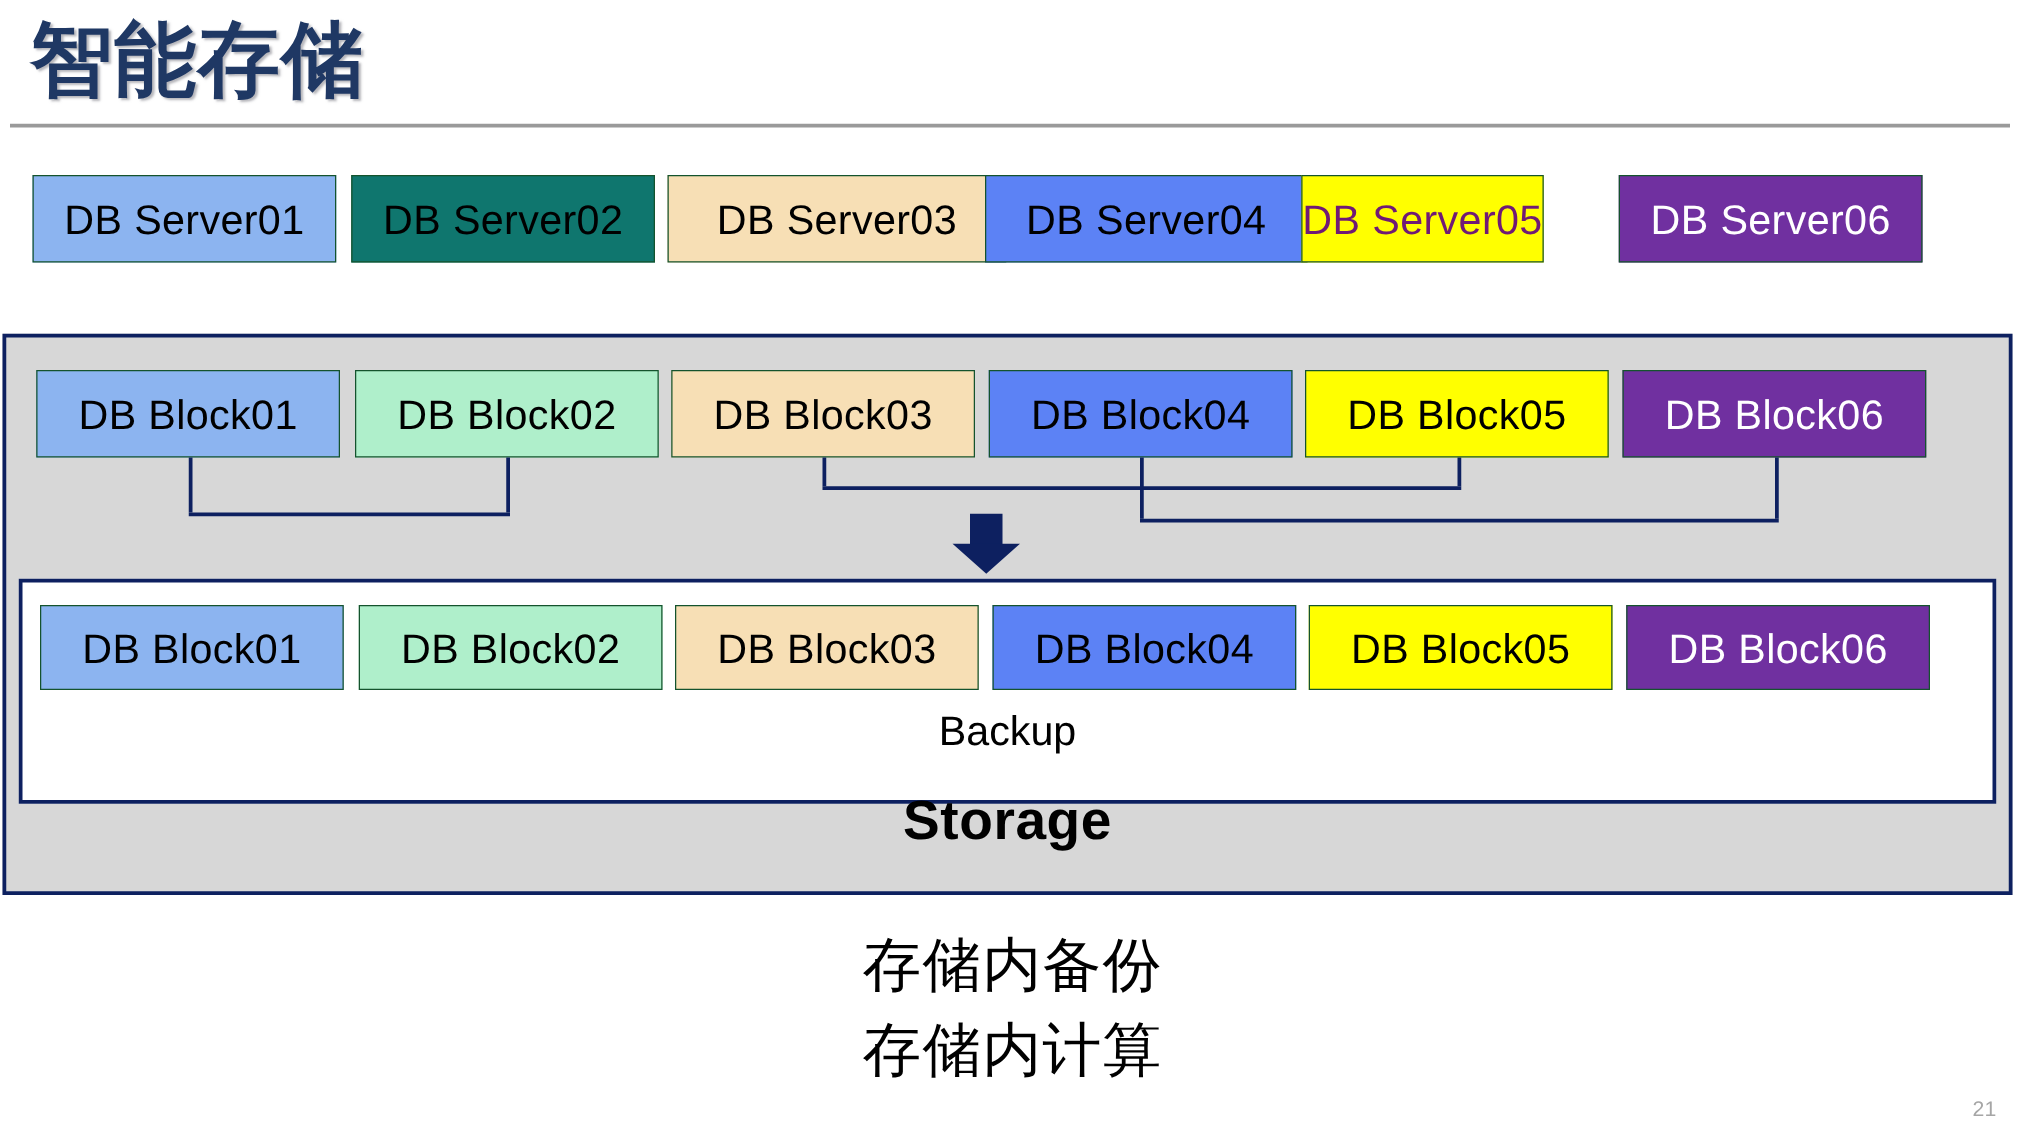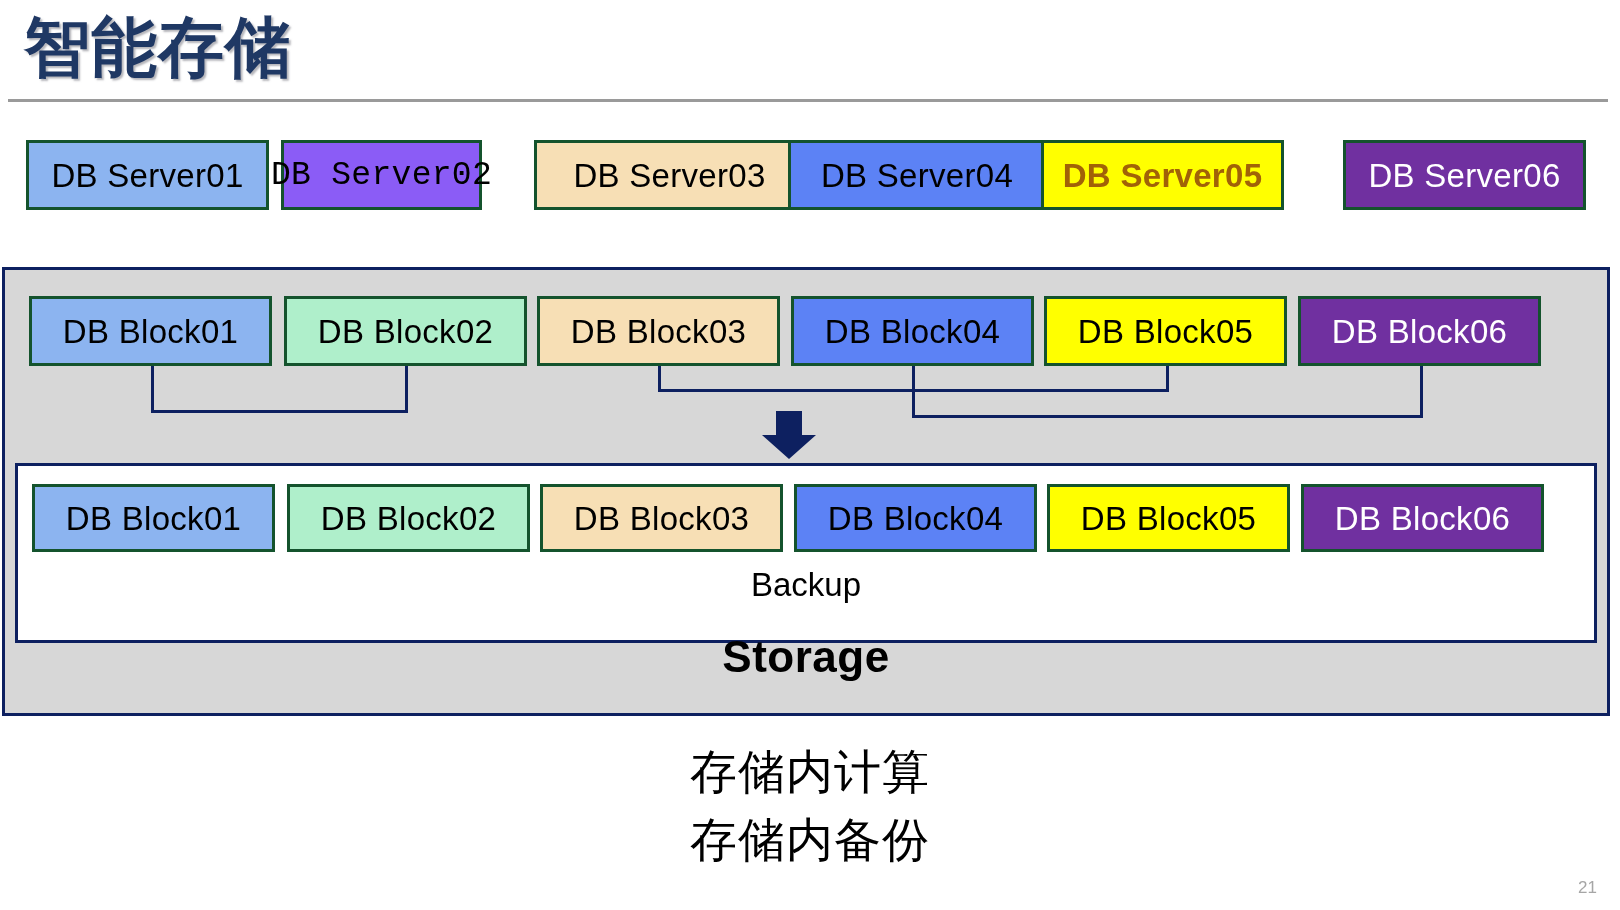--- a/index.html
+++ b/index.html
@@ -34,21 +34,21 @@
     top: 99px;
     width: 1600px;
     height: 3px;
     background: #9a9a9a;
   }
 
   
   .node {
     position: absolute;
     box-sizing: border-box;
-    border: 3px solid #14532d;
+    border: 1px solid #14532d;
     display: flex;
     align-items: center;
     justify-content: center;
     font-size: 33px;
     line-height: 1;
     color: #000000;
     white-space: nowrap;
     letter-spacing: 0.3px;
   }
   .node.light-text { color: #ffffff; }
@@ -164,33 +164,33 @@
 </head>
 <body>
 
 <div id="slide-title">智能存储</div>
 <div id="title-rule"></div>
 
 <div id="server-row">
     <div class="node" style="left: 26px; width: 243px; background: rgb(140, 180, 240); color: rgb(0, 0, 0);">
       <span>DB Server01</span>
     </div>
-    <div class="node" style="left: 281px; width: 201px; background: #8b5cf6; color: rgb(0, 0, 0); font-family: Liberation Mono, monospace;">
+    <div class="node" style="left: 281px; width: 243px; background: #0f766e; color: rgb(0, 0, 0);">
       <span>DB Server02</span>
     </div>
     <div class="node" style="left: 534px; width: 271px; background: rgb(247, 223, 181); color: rgb(0, 0, 0);">
       <span>DB Server03</span>
     </div>
     <div class="node" style="left: 788px; width: 258px; background: rgb(92, 130, 245); color: rgb(0, 0, 0);">
       <span>DB Server04</span>
     </div>
-    <div class="node" style="left: 1041px; width: 243px; background: rgb(255, 255, 0); color: #a16207; font-weight: bold;">
+    <div class="node" style="left: 1041px; width: 194px; background: rgb(255, 255, 0); color: #701a75;">
       <span>DB Server05</span>
     </div>
-    <div class="node light-text" style="left: 1295px; width: 243px; background: rgb(112, 48, 160); color: rgb(255, 255, 255); margin-left: 48px;">
+    <div class="node light-text" style="left: 1295px; width: 243px; background: rgb(112, 48, 160); color: rgb(255, 255, 255);">
       <span>DB Server06</span>
     </div>
   </div>
 
 <div id="storage-container">
 
   <div class="block-row-1">
       <div class="node" style="left: 24px; width: 243px; background: rgb(140, 180, 240); color: rgb(0, 0, 0);">
         <span>DB Block01</span>
       </div>
@@ -249,17 +249,17 @@
           <span>DB Block06</span>
         </div>
       </div>
     <div id="backup-label">Backup</div>
   </div>
 
   <div id="storage-label">Storage</div>
 </div>
 
 <div id="caption">
+  <div>存储内备份</div>
   <div>存储内计算</div>
-  <div>存储内备份</div>
 </div>
 
 <div id="page-number">21</div>
 
 </body></html>

